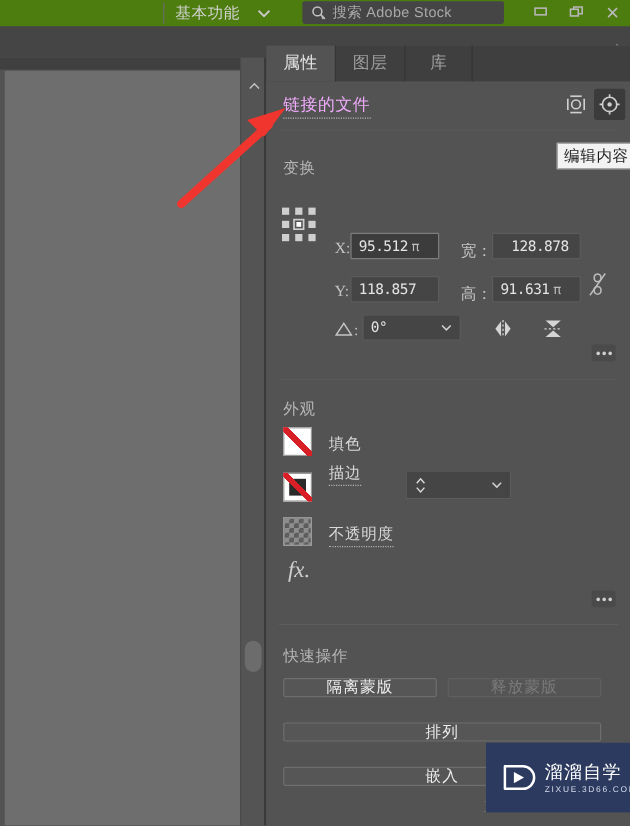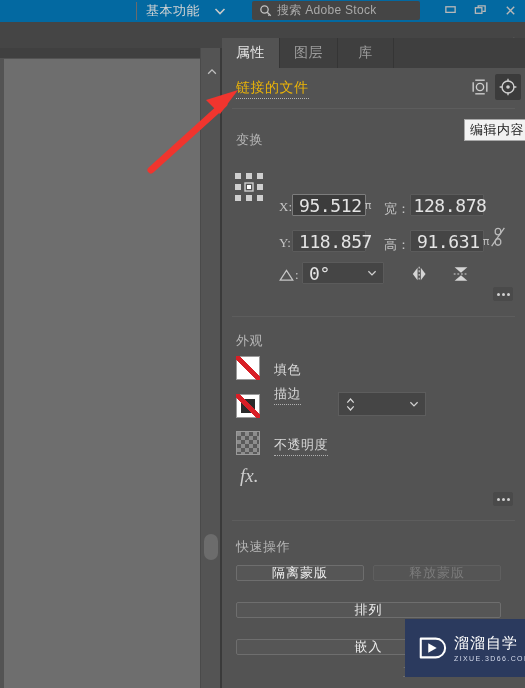--- a/index.html
+++ b/index.html
@@ -8,21 +8,21 @@
     overflow: hidden;
     background: #535353;
     font-family: "Liberation Sans", "DejaVu Sans", sans-serif;
     -webkit-font-smoothing: none;
   }
   #root { position: relative; width: 525px; height: 688px; }
 
   
   .appbar {
     position: absolute; left: 0; top: 0; width: 525px; height: 22px;
-    background: #0369a1;
+    background: #4d7c0f;
   }
   .ws-divider {
     position: absolute; left: 136px; top: 2px; width: 1px; height: 18px;
     background: #6b6b6b;
   }
   .ws-label {
     position: absolute; left: 146px; top: 2px;
     font-size: 13px; color: #d4d4d4; letter-spacing: 0.5px;
     line-height: 18px; white-space: nowrap;
   }
@@ -119,21 +119,21 @@
     position: absolute; left: 0; top: 30px; width: 303px; height: 620px;
     background: #535353;
   }
 
   
   .phead {
     position: absolute; left: 0; top: 0; width: 303px; height: 40px;
   }
   .phead-title {
     position: absolute; left: 14px; top: 11px;
-    font-size: 14px; color: #eab308; letter-spacing: 0.5px;
+    font-size: 14px; color: #f0abfc; letter-spacing: 0.5px;
     border-bottom: 1px dotted #b3b3b3; padding-bottom: 1px;
   }
   .phead-btns {
     position: absolute; right: 4px; top: 6px; display: flex; gap: 2px;
   }
   .ibtn {
     width: 26px; height: 26px; display: flex; align-items: center;
     justify-content: center; color: #cfcfcf; border-radius: 2px;
   }
   .ibtn.pressed { background: #3b3b3b; }
@@ -154,21 +154,21 @@
   .fld-label {
     position: absolute; font-size: 13px; color: #c4c4c4; font-family: "Liberation Serif", serif;
   }
   .fld {
     position: absolute; height: 22px; background: #454545;
     border: 1px solid #5b5b5b; border-radius: 1px;
     display: flex; align-items: center;
   }
   .fld.focused { background: #3c3c3c; border-color: #7d7d7d; }
   .fld .v {
-    padding-left: 6px; font-size: 18px; color: #e4e4e4;
+    padding-left: 6px; font-size: 12px; color: #e4e4e4;
     font-family: "DejaVu Sans Mono", monospace; letter-spacing: -0.4px;
     white-space: nowrap;
   }
   .fld .unit {
     font-size: 11px; color: #bdbdbd; margin-left: 3px;
     font-family: "DejaVu Sans Mono", monospace;
   }
   .chain-icon {
     position: absolute; left: 489px; top: 182px; width: 20px; height: 24px;
     color: #bdbdbd;

